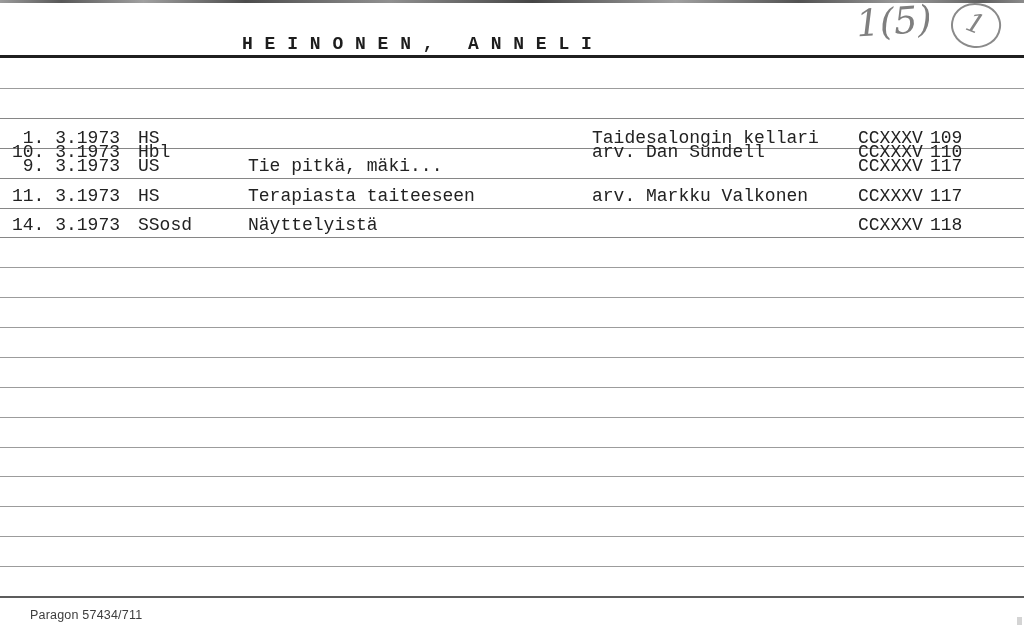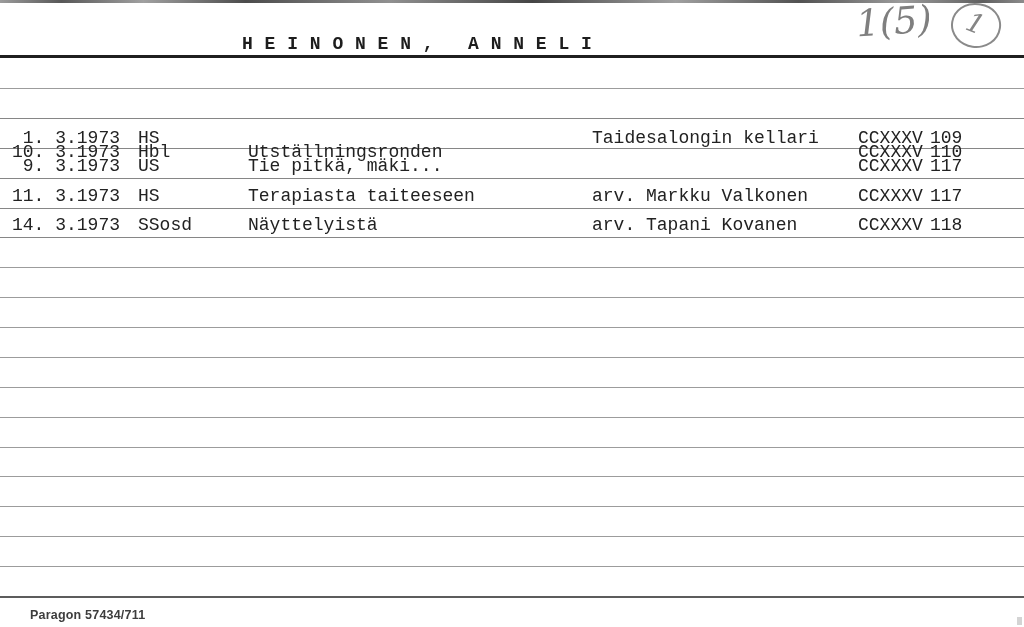--- a/index.html
+++ b/index.html
@@ -57,21 +57,21 @@
     display:flex;align-items:center;justify-content:center;
   }
   .pencil-circle span{
     font-family:"DejaVu Serif",serif;font-style:italic;
     font-size:27px;color:#858585;
     transform:rotate(14deg) translate(-1px,-2px);
   }
   .footer-form-id{
     position:absolute;left:30px;top:608px;
     font-family:"Liberation Sans","DejaVu Sans",sans-serif;
-    font-size:12.5px;color:#3d3d3d;letter-spacing:.2px;font-weight:bold;
+    font-size:12.5px;color:#3d3d3d;letter-spacing:.2px;
   }
   .scan-artifact-br{
     position:absolute;left:1017px;top:617px;width:5px;height:8px;
     background:#c9c9c9;opacity:.8;
   }
 </style>
 </head>
 <body>
 
 <div class="card">
@@ -114,21 +114,21 @@
       <span class="cell-date">1. 3.1973</span>
       <span class="cell-source">HS</span>
       <span class="cell-detail">Taidesalongin kellari</span>
       <span class="cell-volume">CCXXXV</span>
       <span class="cell-page">109</span>
     </div>
 
     <div class="t-row" style="top: 123.8px; margin-top: 16px;">
       <span class="cell-date">10. 3.1973</span>
       <span class="cell-source">Hbl</span>
-      <span class="cell-title">Utställningsronden</span>
+      <span class="cell-detail">arv. Dan Sundell</span>
       <span class="cell-volume">CCXXXV</span>
       <span class="cell-page">110</span>
     </div>
 
     <div class="t-row" style="top: 153.6px; padding-left: 29px;">
       <span class="cell-date">9. 3.1973</span>
       <span class="cell-source">US</span>
       <span class="cell-title">Tie pitkä, mäki...</span>
       <span class="cell-volume">CCXXXV</span>
       <span class="cell-page">117</span>
@@ -140,21 +140,20 @@
       <span class="cell-title">Terapiasta taiteeseen</span>
       <span class="cell-detail">arv. Markku Valkonen</span>
       <span class="cell-volume">CCXXXV</span>
       <span class="cell-page">117</span>
     </div>
 
     <div class="t-row" style="top: 213.4px;">
       <span class="cell-date">14. 3.1973</span>
       <span class="cell-source">SSosd</span>
       <span class="cell-title">Näyttelyistä</span>
-      <span class="cell-detail">arv. Tapani Kovanen</span>
       <span class="cell-volume">CCXXXV</span>
       <span class="cell-page">118</span>
     </div>
   </div>
 
   <div class="footer-form-id">Paragon 57434/711</div>
 
   <div class="scan-artifact-br"></div>
 
 </div>

